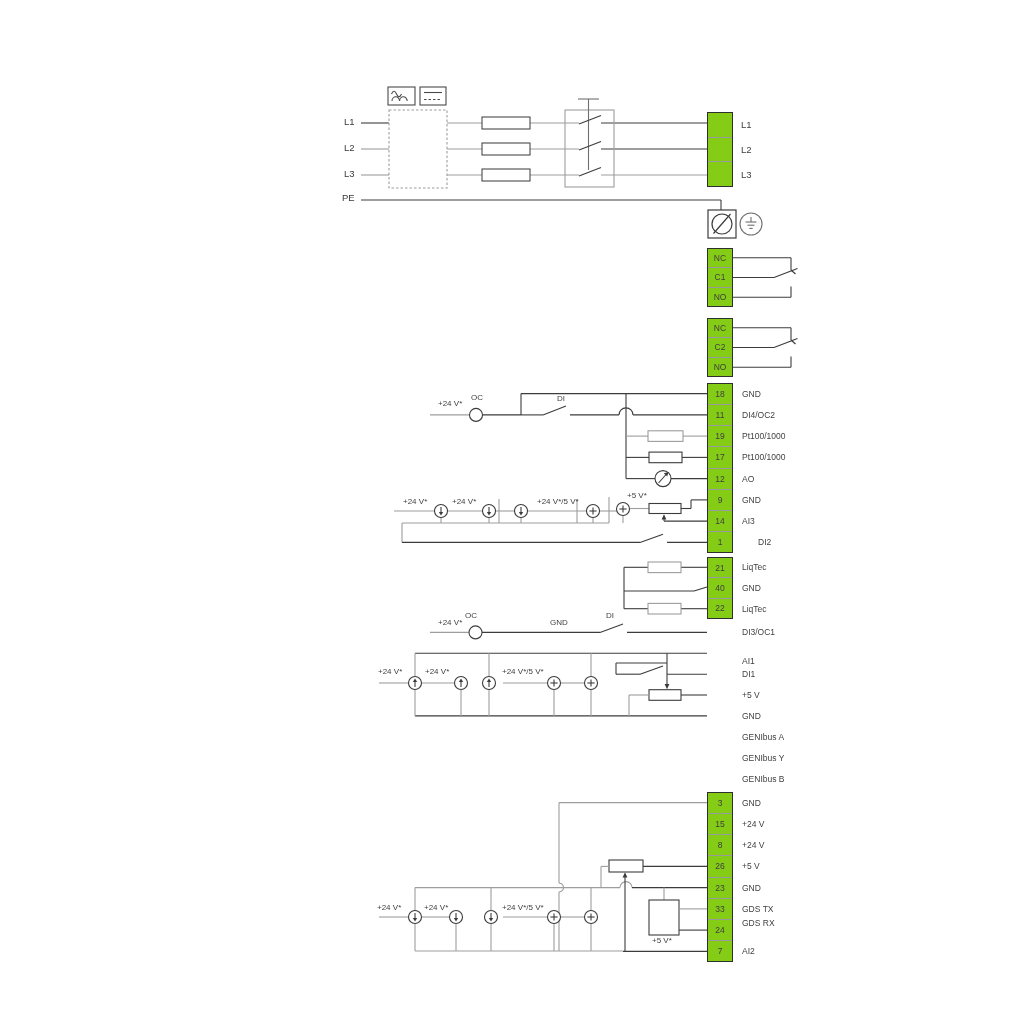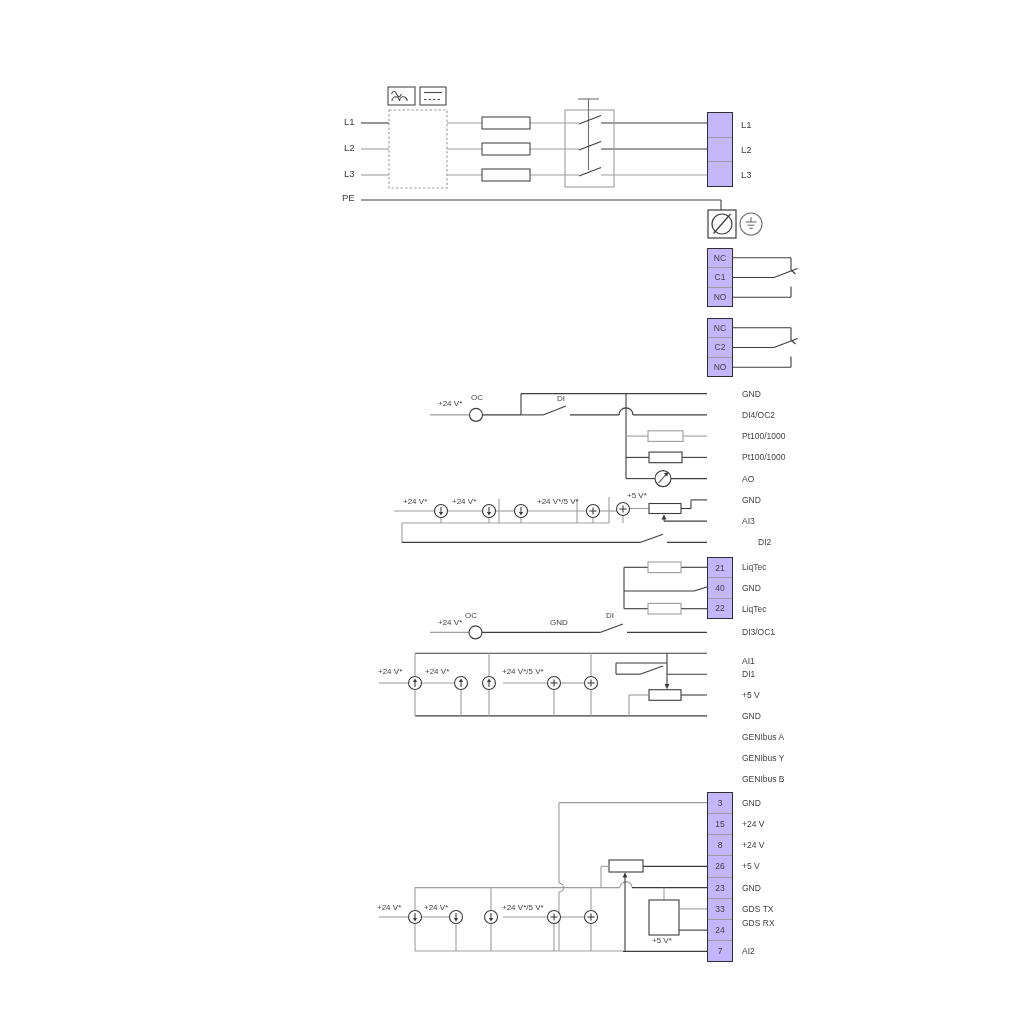--- a/index.html
+++ b/index.html
@@ -2,21 +2,21 @@
 <html><head>
 <meta charset="utf-8">
 <style>
   html,body{margin:0;padding:0;background:#fff;}
   #canvas{position:relative;width:1024px;height:1024px;background:#ffffff;overflow:hidden;
           font-family:"Liberation Sans", sans-serif;color:#3f3f3f;margin-left:26px;}
   svg{position:absolute;left:0;top:0;}
   .llbl{position:absolute;font-size:9.5px;color:#3a3a3a;line-height:1;}
   .tlabel{position:absolute;font-size:8.5px;color:#3f3f3f;line-height:1;transform:translateY(-50%);white-space:nowrap;}
   .ann{position:absolute;font-size:8px;color:#3f3f3f;line-height:1;white-space:nowrap;}
-  .tgroup{position:absolute;width:26px;border:1.3px solid #2f2f2f;background:#c4b5fd;
+  .tgroup{position:absolute;width:26px;border:1.3px solid #2f2f2f;background:#84cc16;
           display:flex;flex-direction:column;box-sizing:border-box;}
   .tcell{flex:1;display:flex;align-items:center;justify-content:center;
          font-size:8.5px;color:#3f3f3f;}
   .tcell + .tcell{border-top:1px solid #9a9a9a;}
 </style>
 </head>
 <body>
 
 <div id="canvas">
 
@@ -304,20 +304,46 @@
         <span>NC</span>
       </div>
   <div class="tcell">
         <span>C2</span>
       </div>
   <div class="tcell">
         <span>NO</span>
       </div>
 </div>
 
+<div class="tgroup" style="left:681px;top:383px;height:170px;">
+  <div class="tcell">
+        <span>18</span>
+      </div>
+  <div class="tcell">
+        <span>11</span>
+      </div>
+  <div class="tcell">
+        <span>19</span>
+      </div>
+  <div class="tcell">
+        <span>17</span>
+      </div>
+  <div class="tcell">
+        <span>12</span>
+      </div>
+  <div class="tcell">
+        <span>9</span>
+      </div>
+  <div class="tcell">
+        <span>14</span>
+      </div>
+  <div class="tcell">
+        <span>1</span>
+      </div>
+</div>
 <span class="tlabel" style="left:716px;top:393.6px">GND</span>
 <span class="tlabel" style="left:716px;top:414.9px">DI4/OC2</span>
 <span class="tlabel" style="left:716px;top:436.1px">Pt100/1000</span>
 <span class="tlabel" style="left:716px;top:457.4px">Pt100/1000</span>
 <span class="tlabel" style="left:716px;top:478.6px">AO</span>
 <span class="tlabel" style="left:716px;top:499.9px">GND</span>
 <span class="tlabel" style="left:716px;top:521.1px">AI3</span>
 <span class="tlabel" style="left:732px;top:542.4px">DI2</span>
 
 <div class="tgroup" style="left:681px;top:557px;height:62px;">

